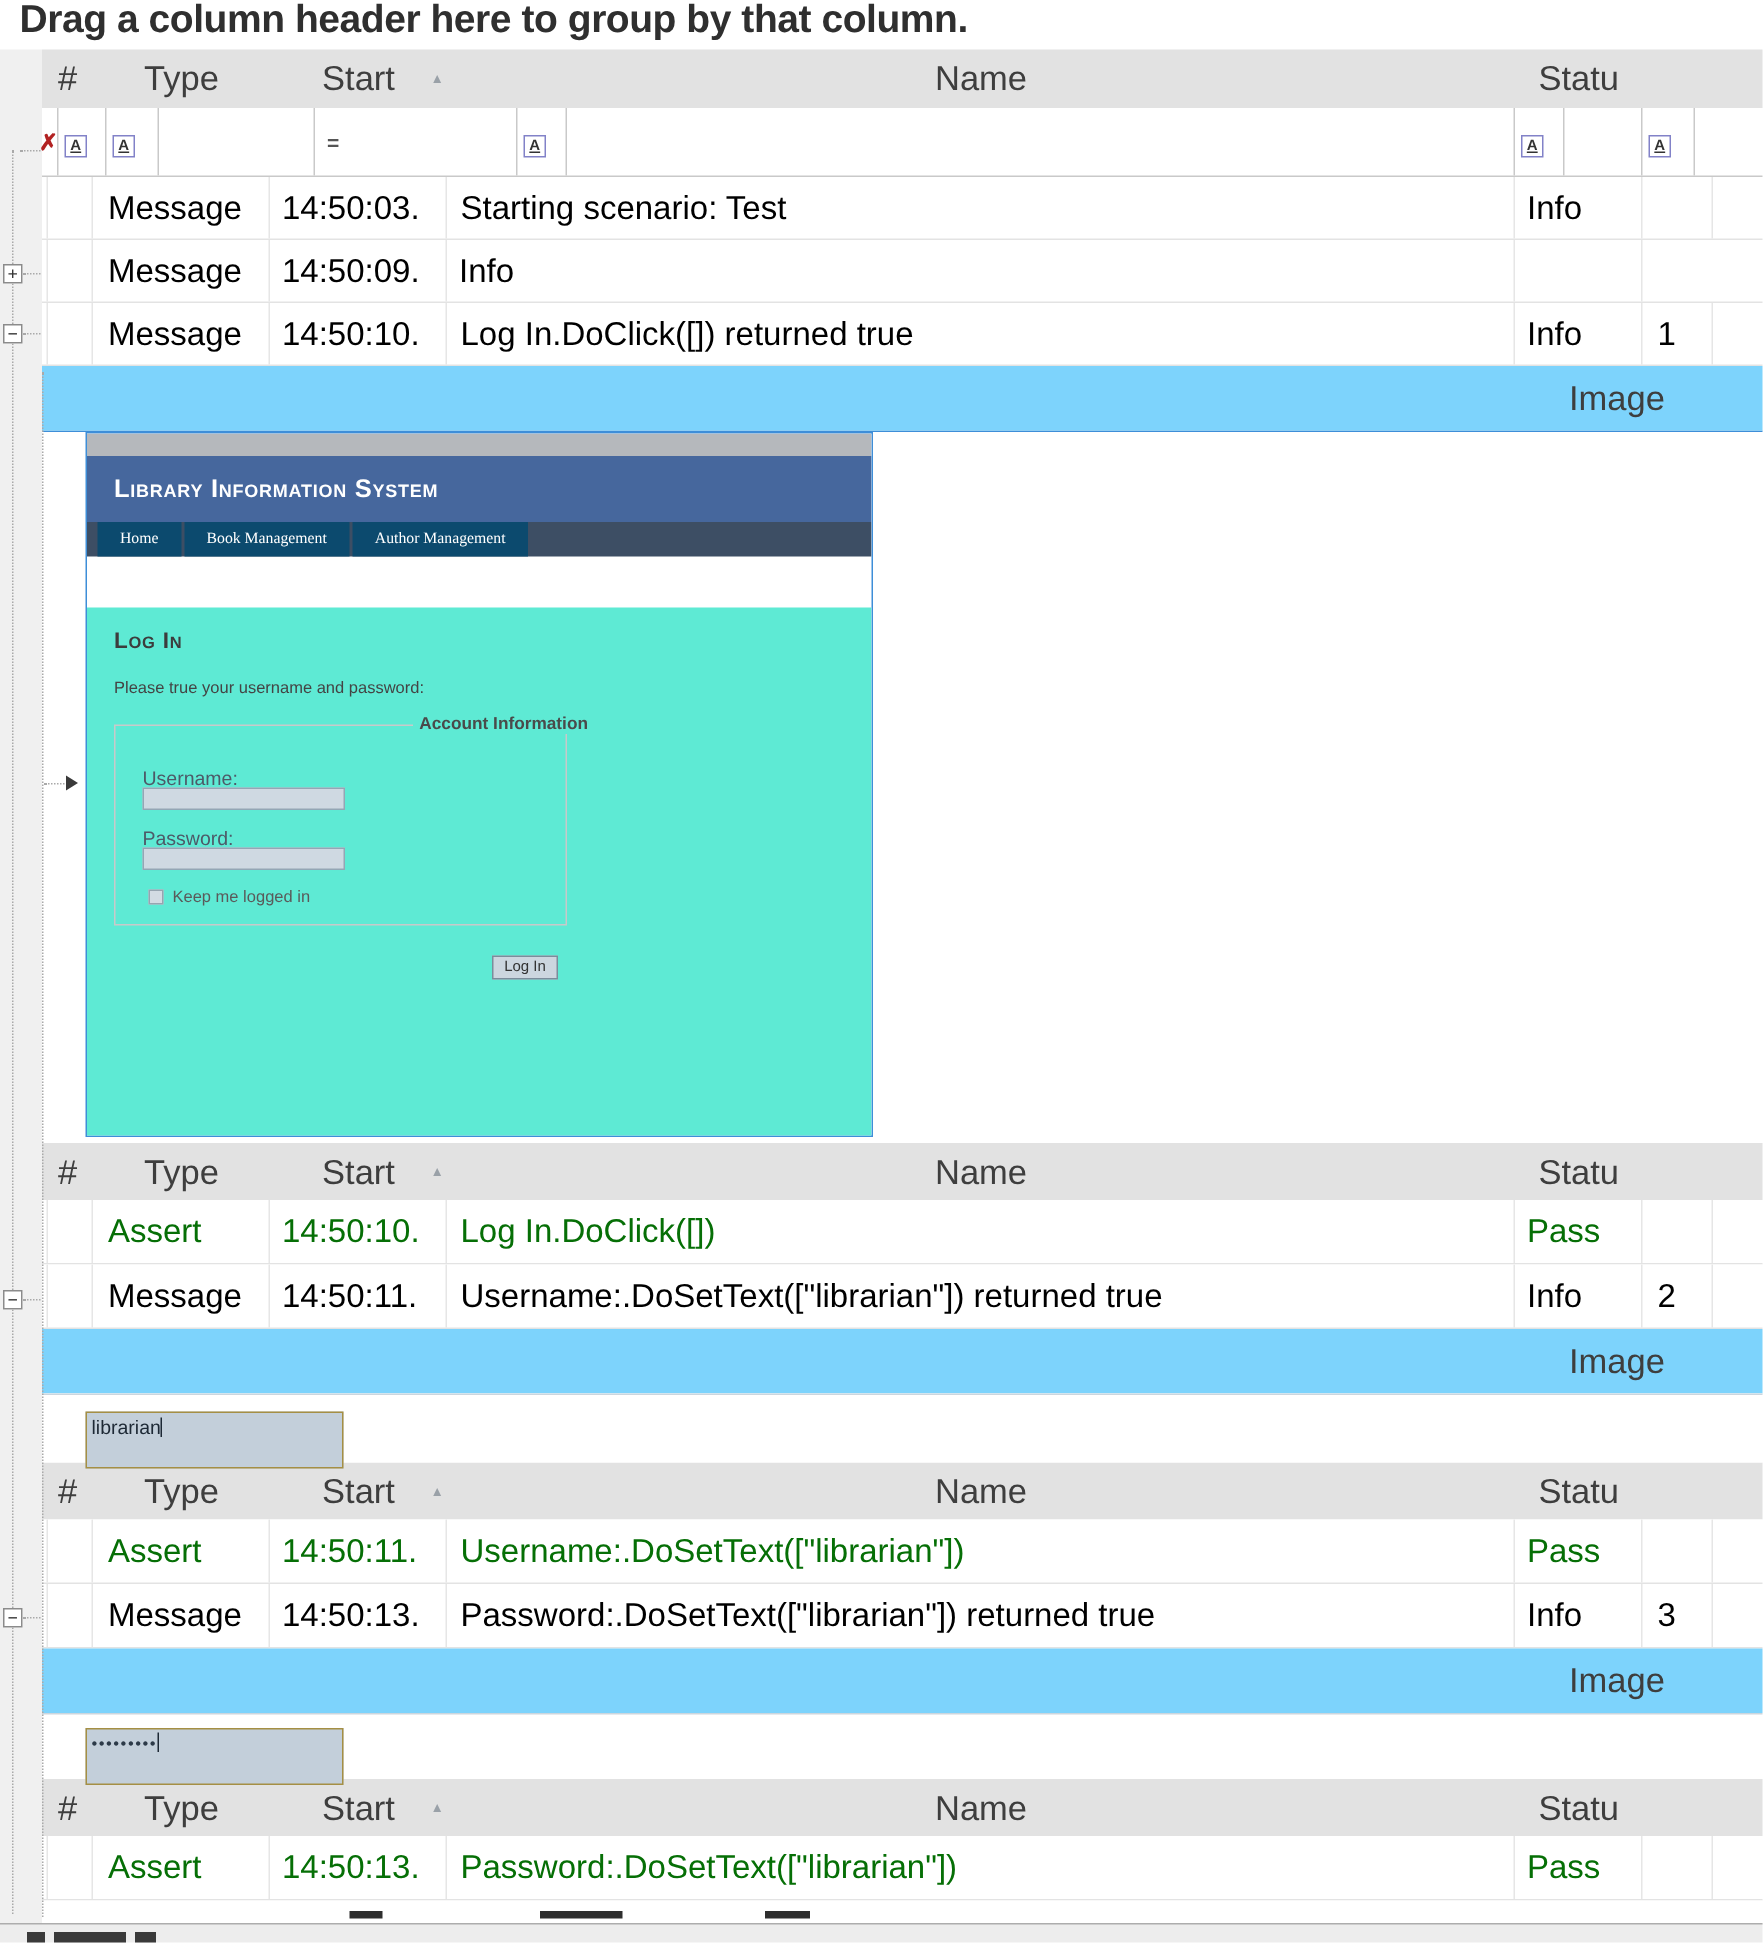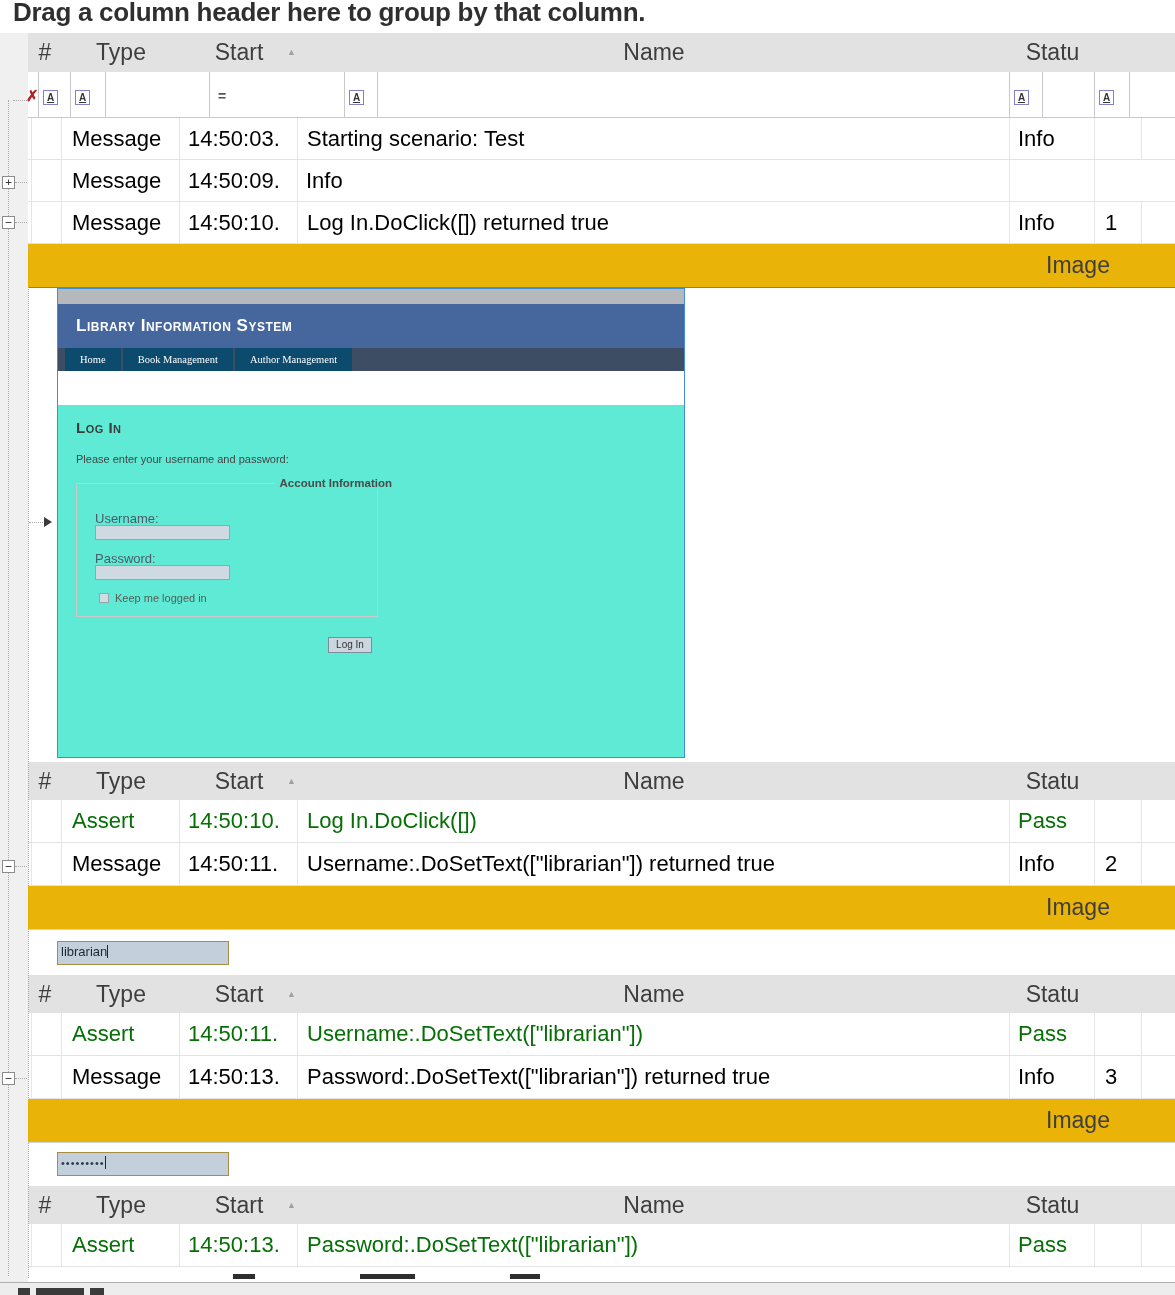--- a/index.html
+++ b/index.html
@@ -54,28 +54,28 @@
   .row .c { border-right:1px solid #e6e6e6; white-space:nowrap; overflow:hidden; }
   .row .c8 { border-right:none; }
   .row .c3 { padding-left:10px; }
   .row .c4 { padding-left:8px; }
   .row .c5 { padding-left:9px; }
   .row .c6 { padding-left:8px; }
   .row .c7 { padding-left:10px; }
   .row.green { color:#066f06; }
 
   .band {
-    position:relative; height:43px; line-height:43px; background:#eab308;
+    position:relative; height:43px; line-height:43px; background:#7dd3fc;
     color:#3e3e3e; font-size:23px;
   }
   .band .band-label { position:absolute; left:1018px; }
 
   
   .detail1 { height:475px; background:#fff; border-top:1px solid #3e8ed8; }
-  .app-box { margin-left:29px; width:628px; height:470px; border:1px solid #3e8ed8; background:#fff; position:relative; overflow:hidden; }
+  .app-box { margin-left:29px; width:525px; height:470px; border:1px solid #3e8ed8; background:#fff; position:relative; overflow:hidden; }
   .app-graytop { height:15px; background:#b5b8bc; }
   .app-header { height:44px; background:#46679d; color:#fff; }
   .app-title { font-variant:small-caps; font-weight:bold; font-size:17px; letter-spacing:.5px; line-height:44px; padding-left:18px; }
   .app-nav { height:23px; background:#3d4e64; padding-left:7px; display:flex; }
   .app-tab { background:#0c4a6e; color:#fff; font-size:10.5px; line-height:23px; padding:0 15px; margin-right:2px; white-space:nowrap;font-family:Liberation Serif, serif; }
   .app-content { position:relative; height:353px; background:#5eead4;margin-top:34px; }
   .app-login-h { position:absolute; left:18px; top:14px; font-variant:small-caps; font-weight:bold; font-size:15px; color:#3c3c3c; letter-spacing:.5px; }
   .app-instr { position:absolute; left:18px; top:48px; font-size:11px; color:#444; }
   .app-fieldset { position:absolute; left:18px; top:72px; width:302px; height:140px; border:1px solid #c9c9c9; }
   .app-fieldset legend { margin-left:20px; padding:0 5px; font-size:11.5px; font-weight:bold; color:#4a4a4a;text-align:right; }
@@ -92,21 +92,21 @@
   .app-scrollbar { position:relative; height:25px; background:#f2f2f2; }
   .sb-arrow { position:absolute; top:6px; font-size:11px; color:#4f4f4f; }
   .sb-left { left:8px; }
   .sb-right { left:610px; }
   .sb-thumb { position:absolute; left:20px; top:3px; width:483px; height:19px; background:#c3c3c3; }
 
   
   .detail2 { position:relative; height:46px; background:#fff; border-top:1px solid #ccd6de; }
   .detail3 { position:relative; height:44px; background:#fff; border-top:1px solid #ccd6de; }
   .cap-box {
-    position:absolute; left:29px; width:172px; height:24px;
+    position:absolute; left:29px; width:172px; height:38px;
     background:#c3cfda; border:1px solid #a58f44; font-size:13px; line-height:20px;
     padding-left:3px; color:#1d2935; white-space:nowrap; overflow:hidden;
   }
   .detail2 .cap-box { top:11px; }
   .detail3 .cap-box { top:9px; letter-spacing:1px; font-size:11px; line-height:21px; color:#2c3a48; }
   .caret { display:inline-block; width:1px; height:13px; background:#1d2935; vertical-align:-2px; }
 
   .partial-row { position:relative; height:15px; background:#fff; overflow:hidden; }
   .smudge { position:absolute; top:7px; height:5px; background:#2e2e2e; }
 
@@ -196,21 +196,21 @@
       <div class="app-header">
         <div class="app-title">Library Information System</div>
       </div>
       <div class="app-nav">
         <div class="app-tab">Home</div>
         <div class="app-tab">Book Management</div>
         <div class="app-tab">Author Management</div>
       </div>
       <div class="app-content">
         <div class="app-login-h">Log In</div>
-        <div class="app-instr">Please enter your username and password:</div>
+        <div class="app-instr">Please true your username and password:</div>
         <fieldset class="app-fieldset">
           <legend>Account Information</legend>
           <div class="app-label lbl-user">Username:</div>
           <div class="app-input inp-user"></div>
           <div class="app-label lbl-pass">Password:</div>
           <div class="app-input inp-pass"></div>
           <div class="app-check"></div>
           <div class="app-check-label">Keep me logged in</div>
         </fieldset>
         <div class="app-btn">Log In</div>

